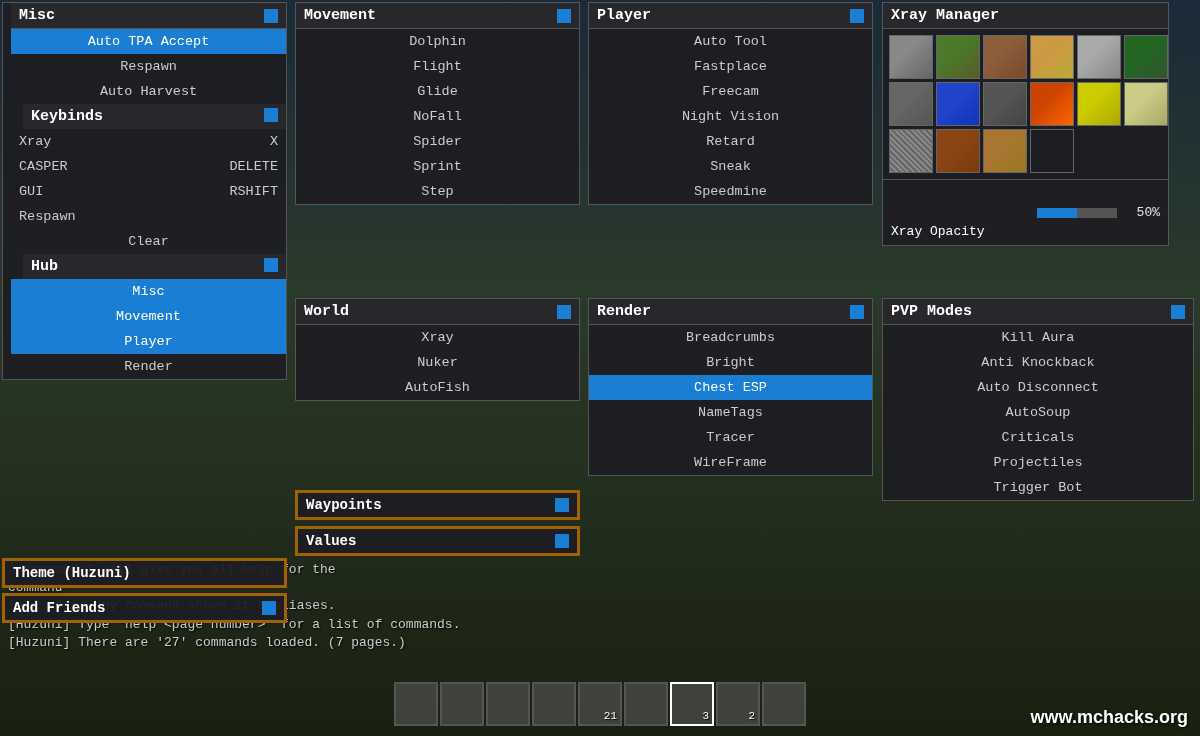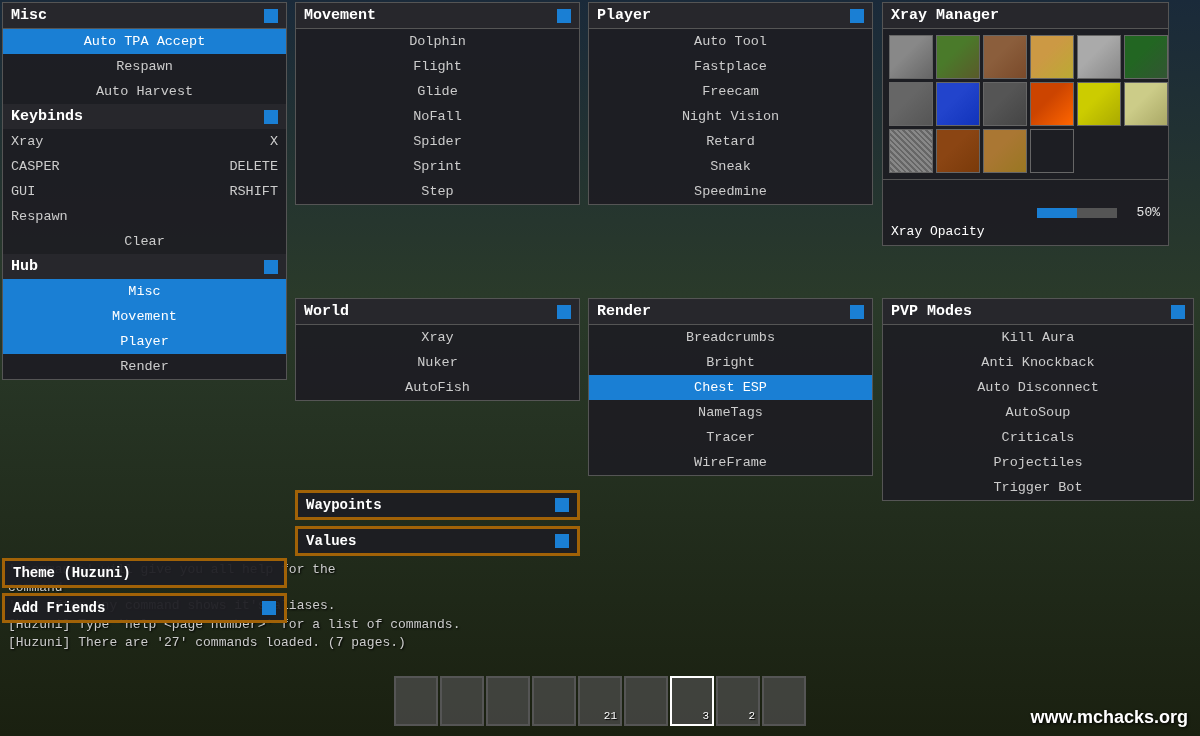--- a/index.html
+++ b/index.html
@@ -55,21 +55,21 @@
       position: absolute;
       bottom: 10px;
       left: 50%;
       transform: translateX(-50%);
       display: flex;
       gap: 2px;
       z-index: 5;
     }
     .hotbar-slot {
       width: 44px;
-      height: 50px;
+      height: 44px;
       border: 2px solid #555;
       background: rgba(80,80,80,0.7);
       display: flex;
       align-items: center;
       justify-content: center;
       color: #fff;
       font-size: 11px;
       position: relative;
     }
     .hotbar-slot.active { border-color: #fff; }
@@ -135,20 +135,21 @@
       font-family: 'Courier New', monospace;
       cursor: pointer;
     }
     .menu-item-keybind .key { color: #cccccc; }
 
     
     #misc-panel {
       left: 2px;
       top: 2px;
       width: 285px;
+      padding-left: 8px;
     }
 
     
     #movement-panel {
       left: 295px;
       top: 2px;
       width: 285px;
     }
 
     
@@ -182,24 +183,25 @@
     
     #pvp-panel {
       left: 882px;
       top: 298px;
       width: 312px;
     }
 
     
     .section-header {
       display: flex;
-      align-items: center;
+      align-items: flex-start;
       justify-content: space-between;
       padding: 4px 8px;
       background: rgba(40,40,45,0.98);
+      margin-left: 12px;
     }
     .section-title {
       color: #ffffff;
       font-size: 15px;
       font-weight: bold;
       font-family: 'Courier New', monospace;
     }
 
     
     .compact-panel {

